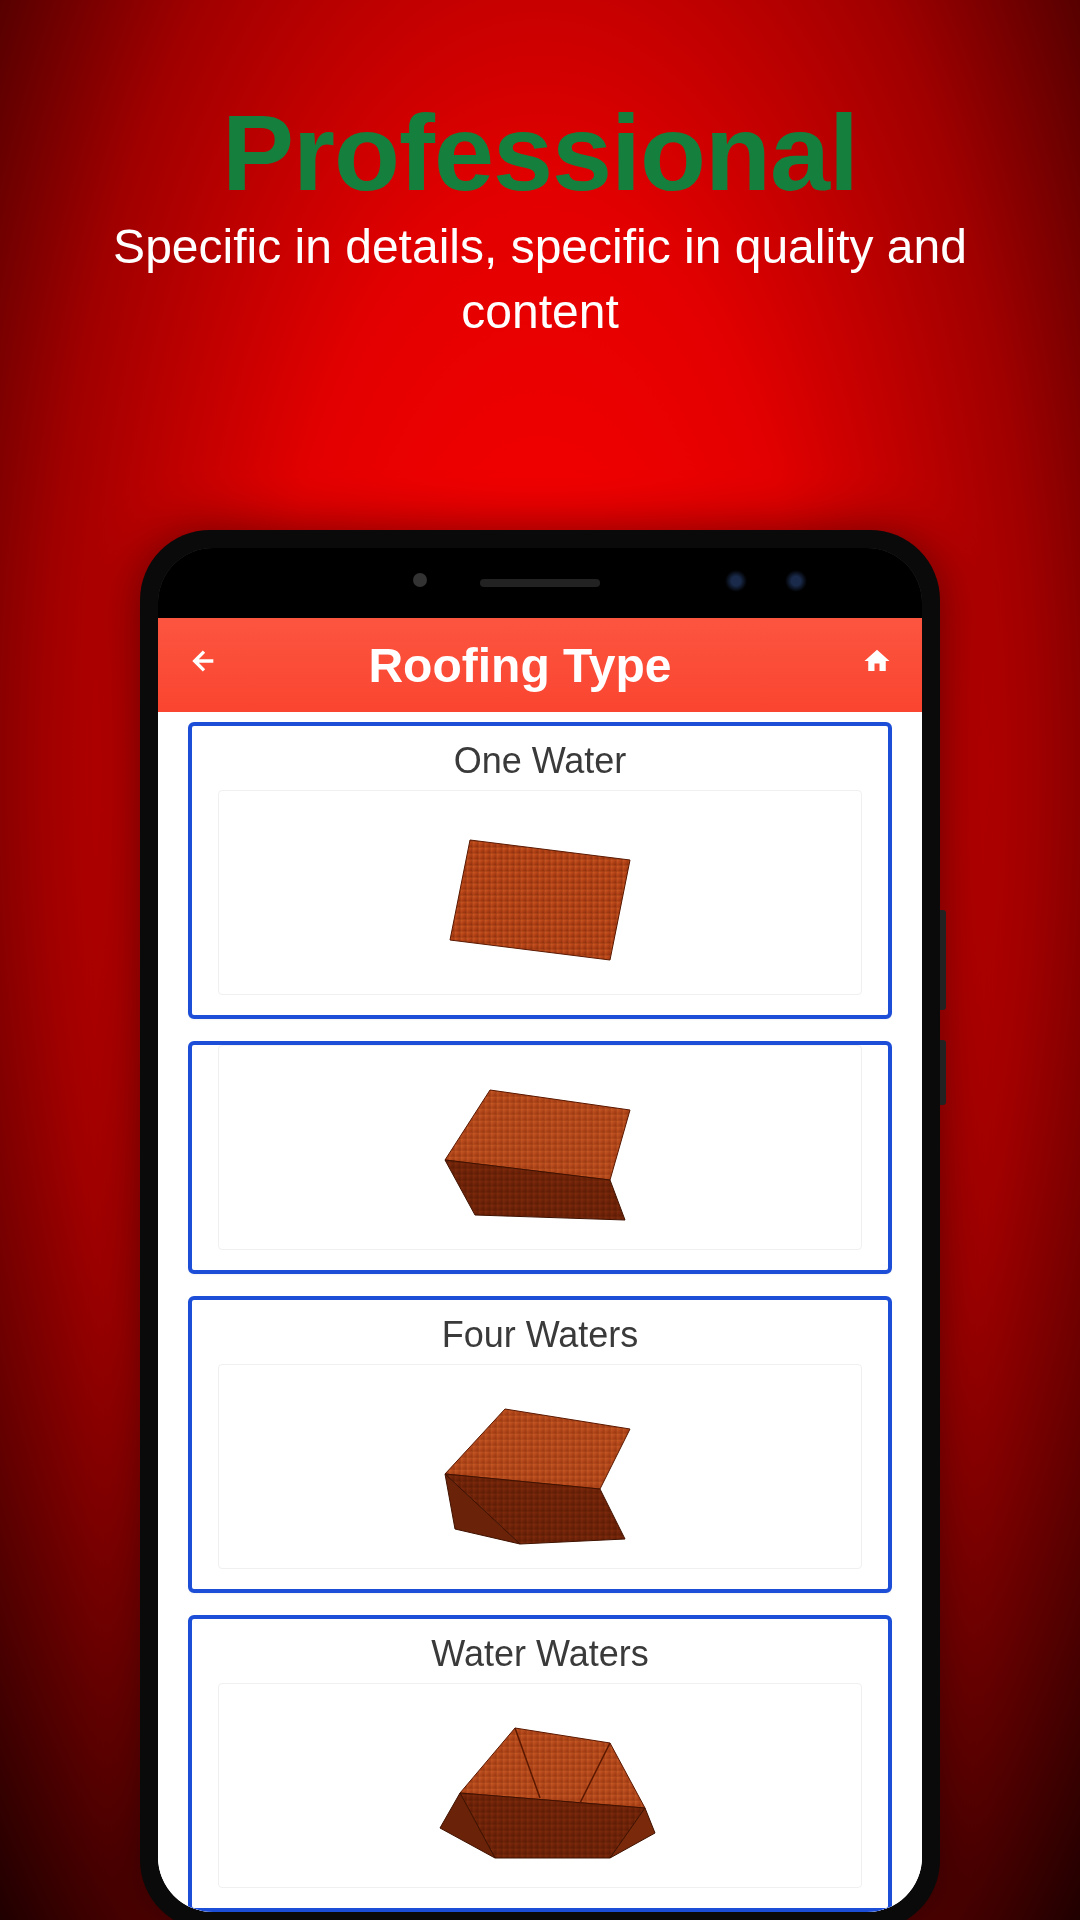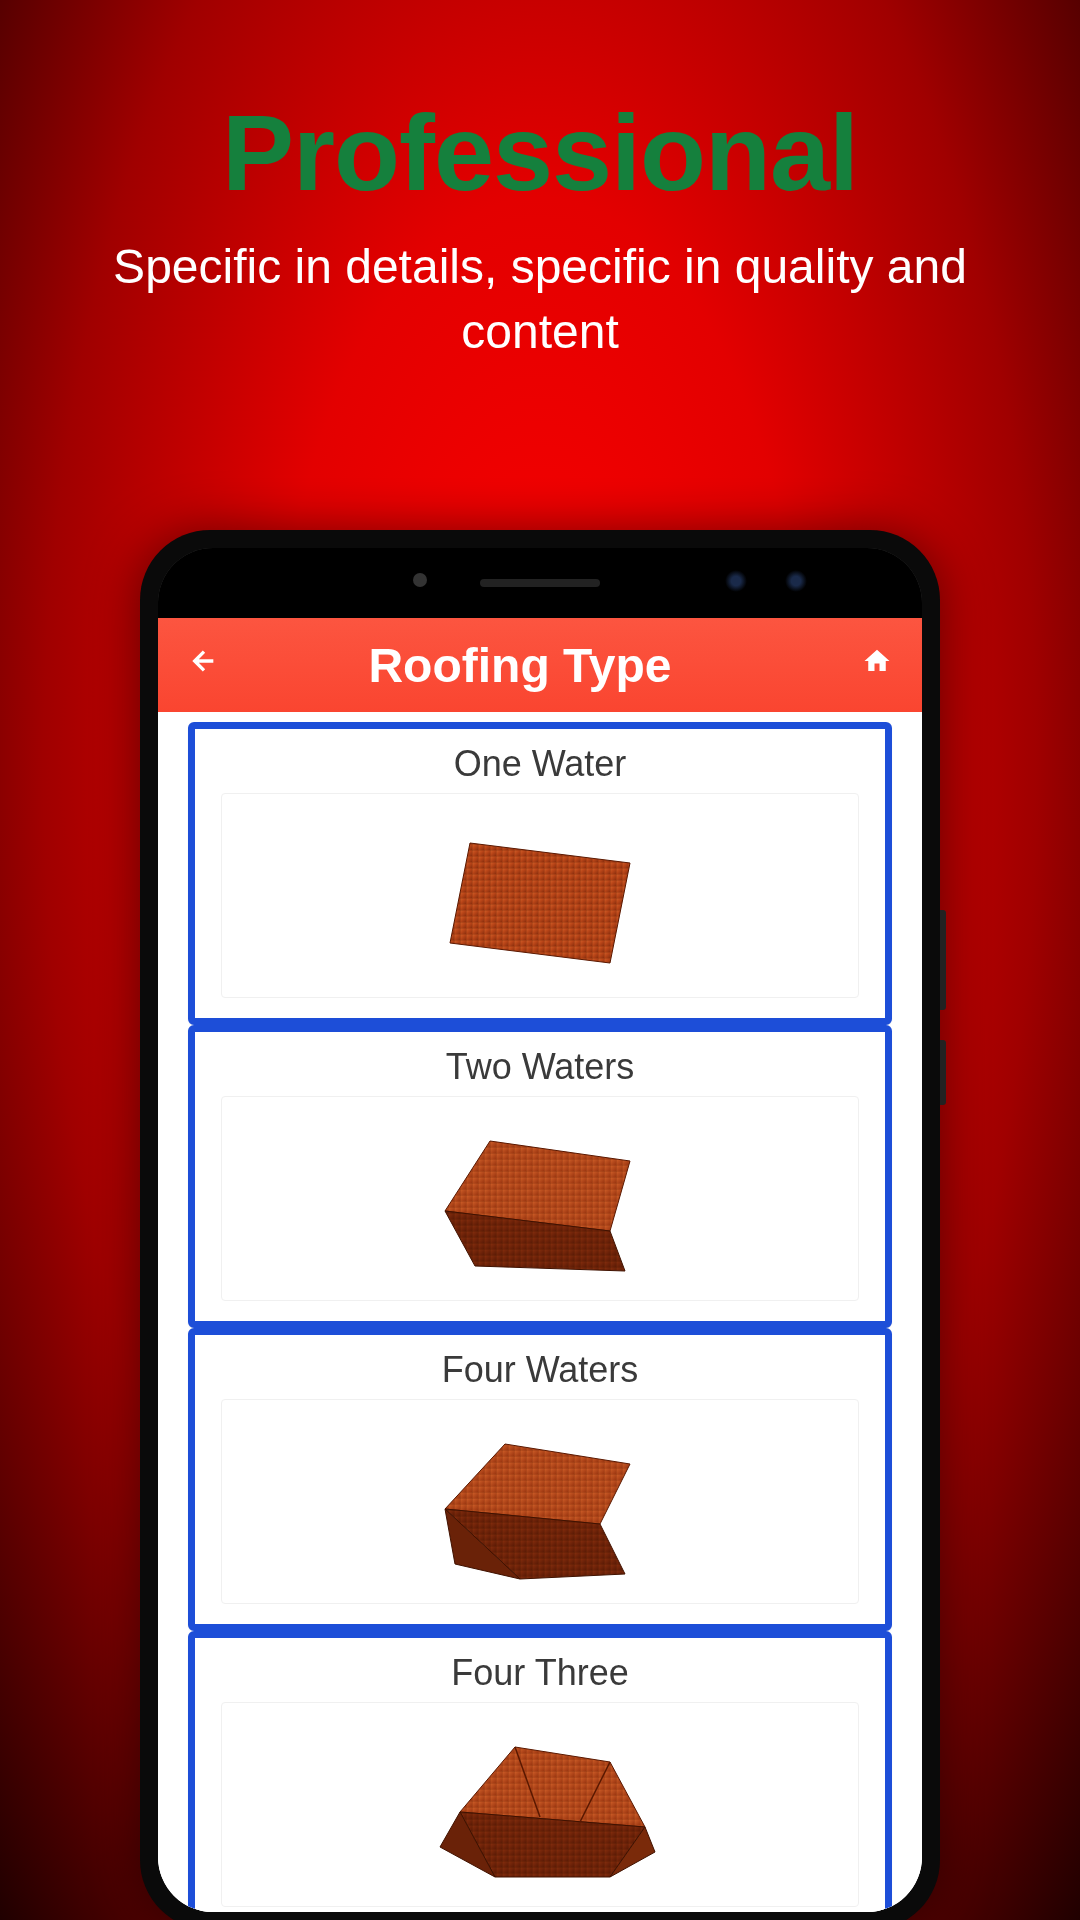--- a/index.html
+++ b/index.html
@@ -21,21 +21,20 @@
       font-weight: 700;
       text-align: center;
       margin-top: 90px;
       letter-spacing: -1px;
     }
     .hero-subtitle {
       color: #ffffff;
       font-size: 48px;
       font-weight: 400;
       text-align: center;
-      margin-top: 20px;
       line-height: 1.35;
       padding: 0 80px;
     }
     .phone-frame {
       position: absolute;
       left: 50%;
       transform: translateX(-50%);
       top: 530px;
       width: 800px;
       height: 1400px;
@@ -127,22 +126,23 @@
       cursor: pointer;
       width: 40px;
       text-align: right;
     }
     .content-area {
       padding: 10px 30px;
       background: #ffffff;
     }
     .roof-card {
       background: #ffffff;
-      border: 7px solid #1d4ed8;
+      border: 4px solid #1d4ed8;
       border-radius: 6px;
+      margin-bottom: 22px;
       box-shadow: 0 1px 2px rgba(0,0,0,0.05);
       cursor: pointer;
     }
     .roof-label {
       color: #3a3a3a;
       font-size: 36px;
       font-weight: 400;
       text-align: center;
       padding: 14px 0 8px;
     }
@@ -217,21 +217,20 @@
                   <line x1="0" y1="0" x2="6" y2="0" stroke="#6a1f05" stroke-width="0.5"></line>
                   <line x1="0" y1="0" x2="0" y2="6" stroke="#6a1f05" stroke-width="0.5"></line>
                 </pattern>
               </defs>
               <polygon points="70,35 230,55 210,155 50,135" fill="url(#tiles1)" stroke="#5a1800" stroke-width="1"></polygon>
             </svg>
           </div>
         </div>
 
         <div class="roof-card">
-          <div class="roof-label">Two Waters</div>
           <div class="roof-image-box">
             <svg class="roof-svg" viewBox="0 0 280 175">
               <defs>
                 <linearGradient id="g2a" x1="0%" y1="0%" x2="100%" y2="100%">
                   <stop offset="0%" stop-color="#d4622a"></stop>
                   <stop offset="100%" stop-color="#9a3510"></stop>
                 </linearGradient>
                 <linearGradient id="g2b" x1="0%" y1="0%" x2="100%" y2="100%">
                   <stop offset="0%" stop-color="#8a2f0e"></stop>
                   <stop offset="100%" stop-color="#5a1a05"></stop>
@@ -265,21 +264,21 @@
                 </pattern>
               </defs>
               <polygon points="105,30 230,50 200,110 45,95" fill="url(#tiles3a)" stroke="#5a1800" stroke-width="1"></polygon>
               <polygon points="45,95 200,110 225,160 120,165" fill="url(#tiles2b)" stroke="#401200" stroke-width="1"></polygon>
               <polygon points="45,95 120,165 55,150" fill="#6a2208" stroke="#401200" stroke-width="1"></polygon>
             </svg>
           </div>
         </div>
 
         <div class="roof-card">
-          <div class="roof-label">Four Three</div>
+          <div class="roof-label">Water Waters</div>
           <div class="roof-image-box">
             <svg class="roof-svg" viewBox="0 0 280 175">
               <polygon points="115,30 210,45 245,110 60,95" fill="url(#tiles3a)" stroke="#5a1800" stroke-width="1"></polygon>
               <polygon points="60,95 245,110 210,160 95,160" fill="url(#tiles2b)" stroke="#401200" stroke-width="1"></polygon>
               <polygon points="60,95 95,160 40,130" fill="#6a2208" stroke="#401200" stroke-width="1"></polygon>
               <polygon points="245,110 210,160 255,135" fill="#7a2a0a" stroke="#401200" stroke-width="1"></polygon>
               <line x1="115" y1="30" x2="140" y2="100" stroke="#5a1800" stroke-width="1.5"></line>
               <line x1="210" y1="45" x2="180" y2="105" stroke="#5a1800" stroke-width="1.5"></line>
             </svg>
           </div>

